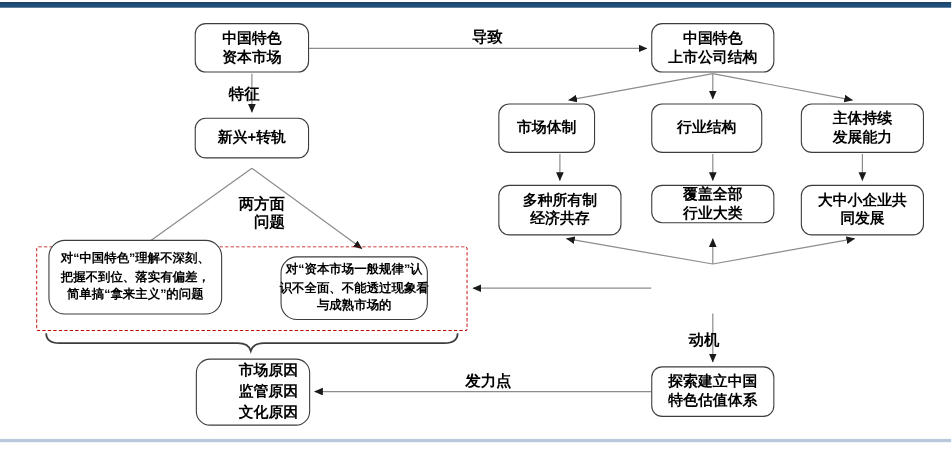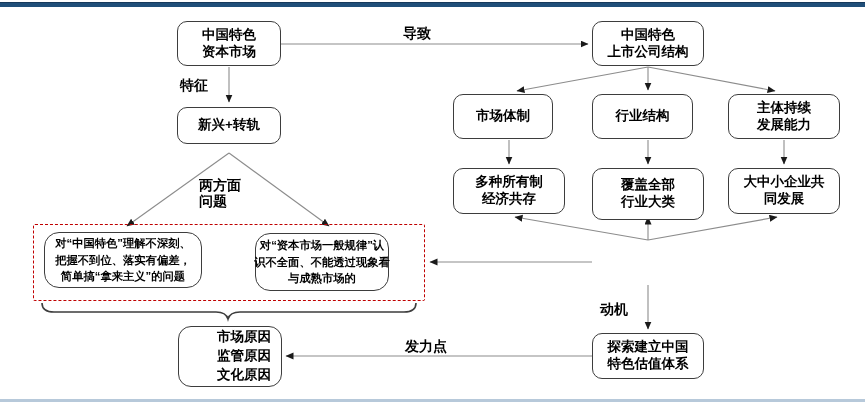--- a/index.html
+++ b/index.html
@@ -19,21 +19,21 @@
   }
   .node span{display:block;white-space:nowrap;}
   .node.small{font-size:11.3px;line-height:1.5;border-radius:15px;}
   .node.r14{border-radius:13px;padding-left:28px;}
   .dashed-red{
     position:absolute;box-sizing:border-box;border:1.6px dashed #c00000;
     border-radius:2px;background:transparent;
   }
   .label{
     position:absolute;font-weight:bold;font-size:14px;line-height:1.15;
-    text-align:left;white-space:nowrap;
+    text-align:right;white-space:nowrap;
   }
   .label span{display:block;}
 </style>
 </head>
 <body>
 
 <div class="canvas">
 
   <div class="rule top"></div>
   <div class="rule bottom"></div>
@@ -74,55 +74,55 @@
 
   <div class="node" style="left:177px;top:107px;width:104px;height:37px">
     <span>新兴+转轨</span>
   </div>
 
   <div class="node" style="left:592px;top:21px;width:112px;height:45px">
     <span>中国特色</span>
     <span>上市公司结构</span>
   </div>
 
-  <div class="node" style="left:453px;top:94px;width:100px;height:45px">
+  <div class="node" style="left:453px;top:94px;width:88px;height:45px">
     <span>市场体制</span>
   </div>
 
   <div class="node" style="left:592px;top:94px;width:101px;height:45px">
     <span>行业结构</span>
   </div>
 
   <div class="node" style="left:728px;top:94px;width:112px;height:45px">
     <span>主体持续</span>
     <span>发展能力</span>
   </div>
 
   <div class="node" style="left:453px;top:168px;width:112px;height:46px">
     <span>多种所有制</span>
     <span>经济共存</span>
   </div>
 
-  <div class="node" style="left:592px;top:168px;width:112px;height:52px">
+  <div class="node" style="left:592px;top:168px;width:112px;height:35px">
     <span>覆盖全部</span>
     <span>行业大类</span>
   </div>
 
   <div class="node" style="left:728px;top:168px;width:112px;height:46px">
     <span>大中小企业共</span>
     <span>同发展</span>
   </div>
 
 
   <div class="node" style="left:592px;top:333px;width:112px;height:46px">
     <span>探索建立中国</span>
     <span>特色估值体系</span>
   </div>
 
-  <div class="node small" style="left:44px;top:232px;width:158px;height:56px">
+  <div class="node small" style="left:44px;top:218px;width:158px;height:68px">
     <span>对“中国特色”理解不深刻、</span>
     <span>把握不到位、落实有偏差，</span>
     <span>简单搞“拿来主义”的问题</span>
   </div>
 
   <div class="node small" style="left:255px;top:233px;width:134px;height:58px">
     <span>对“资本市场一般规律”认</span>
     <span>识不全面、不能透过现象看</span>
     <span>与成熟市场的</span>
   </div>

